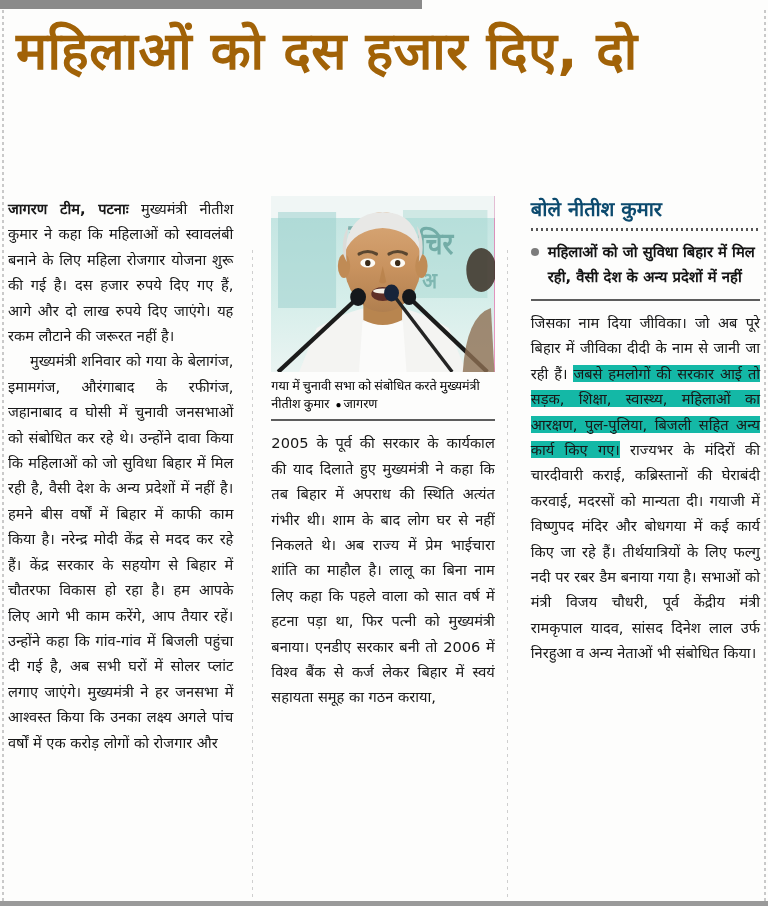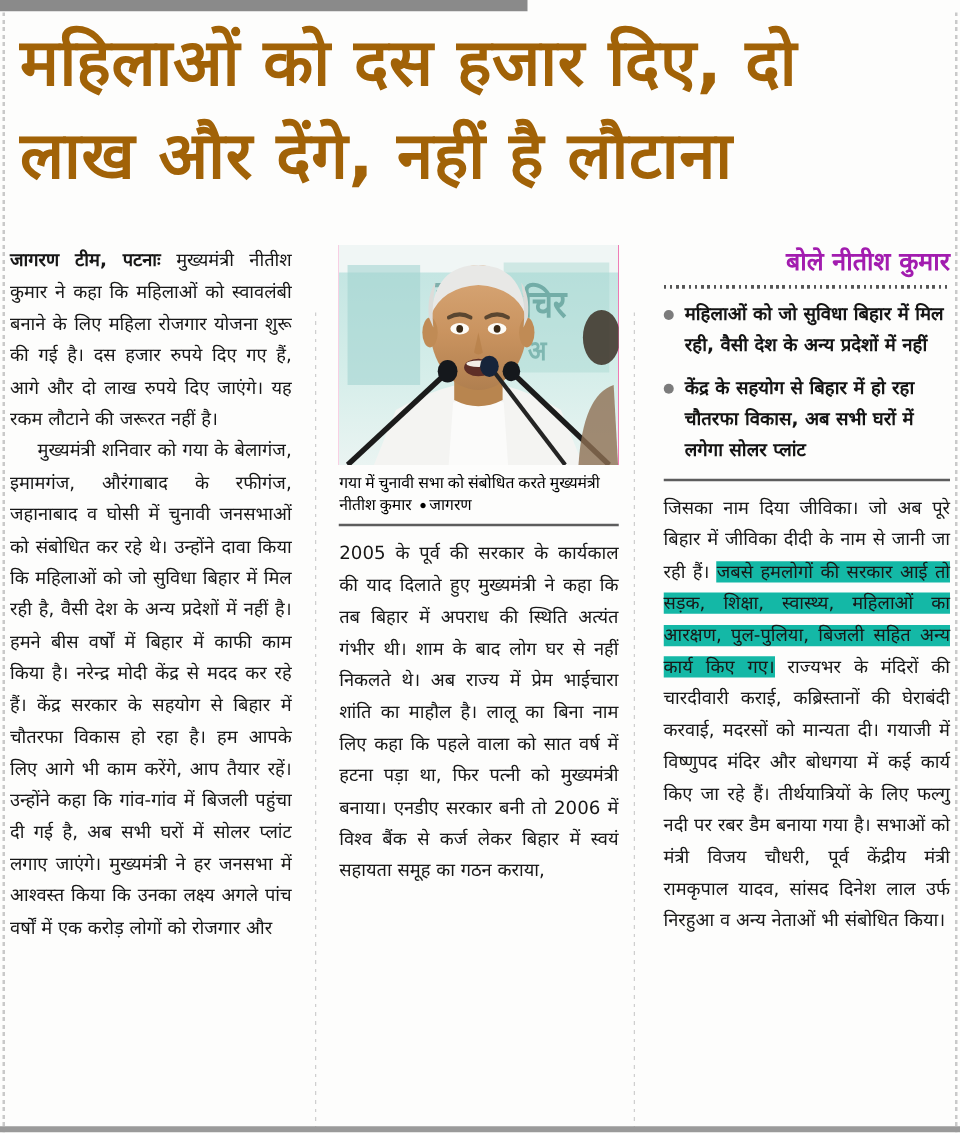--- a/index.html
+++ b/index.html
@@ -132,22 +132,22 @@
     border-top: 2.4px solid #5d5d5d;
     margin: 4px 0 9px 0;
   }
 
   
   .kicker {
     font-family: "DejaVu Sans", sans-serif;
     font-weight: 700;
     font-size: 20px;
     line-height: 26px;
-    color: #a21caf;
-    text-align: right;
+    color: #0c4a6e;
+    text-align: left;
     margin: 0 0 6px 0;
   }
   .dotted-rule {
     height: 3px;
     margin: 0 0 8px 0;
     background: repeating-linear-gradient(to right,
       #555 0px, #555 2px, transparent 2px, transparent 5px);
   }
   .bullets {
     list-style: none;
@@ -204,21 +204,20 @@
 <body>
 
 <div class="clipping">
 
   <div class="top-bar"></div>
   <div class="edge-left"></div>
   <div class="edge-right"></div>
 
   <div class="headline">
     <div class="headline-line">महिलाओं को दस हजार दिए, दो</div>
-    <div class="headline-line">लाख और देंगे, नहीं है लौटाना</div>
   </div>
 
   <div class="columns">
 
     <div class="col col-left">
       <p class="body-text"><span class="dateline">जागरण टीम, पटनाः</span><span> मुख्यमंत्री नीतीश कुमार ने कहा कि महिलाओं को स्वावलंबी बनाने के लिए महिला रोजगार योजना शुरू की गई है। दस हजार रुपये दिए गए हैं, आगे और दो लाख रुपये दिए जाएंगे। यह रकम लौटाने की जरूरत नहीं है।</span></p>
       <p class="body-text">मुख्यमंत्री शनिवार को गया के बेलागंज, इमामगंज, औरंगाबाद के रफीगंज, जहानाबाद व घोसी में चुनावी जनसभाओं को संबोधित कर रहे थे। उन्होंने दावा किया कि महिलाओं को जो सुविधा बिहार में मिल रही है, वैसी देश के अन्य प्रदेशों में नहीं है। हमने बीस वर्षों में बिहार में काफी काम किया है। नरेन्द्र मोदी केंद्र से मदद कर रहे हैं। केंद्र सरकार के सहयोग से बिहार में चौतरफा विकास हो रहा है। हम आपके लिए आगे भी काम करेंगे, आप तैयार रहें। उन्होंने कहा कि गांव-गांव में बिजली पहुंचा दी गई है, अब सभी घरों में सोलर प्लांट लगाए जाएंगे। मुख्यमंत्री ने हर जनसभा में आश्वस्त किया कि उनका लक्ष्य अगले पांच वर्षों में एक करोड़ लोगों को रोजगार और</p>
     </div>
 
     <div class="col col-mid">
@@ -298,21 +297,20 @@
       <p class="body-text">2005 के पूर्व की सरकार के कार्यकाल की याद दिलाते हुए मुख्यमंत्री ने कहा कि तब बिहार में अपराध की स्थिति अत्यंत गंभीर थी। शाम के बाद लोग घर से नहीं निकलते थे। अब राज्य में प्रेम भाईचारा शांति का माहौल है। लालू का बिना नाम लिए कहा कि पहले वाला को सात वर्ष में हटना पड़ा था, फिर पत्नी को मुख्यमंत्री बनाया। एनडीए सरकार बनी तो 2006 में विश्व बैंक से कर्ज लेकर बिहार में स्वयं सहायता समूह का गठन कराया,</p>
     </div>
 
     <div class="col col-right">
 
       <div class="kicker">बोले नीतीश कुमार</div>
       <div class="dotted-rule"></div>
 
       <ul class="bullets">
         <li>महिलाओं को जो सुविधा बिहार में मिल रही, वैसी देश के अन्य प्रदेशों में नहीं</li>
-        <li>केंद्र के सहयोग से बिहार में हो रहा चौतरफा विकास, अब सभी घरों में लगेगा सोलर प्लांट</li>
       </ul>
 
       <hr class="rule">
 
       <p class="body-text"><span>जिसका नाम दिया जीविका। जो अब पूरे बिहार में जीविका दीदी के नाम से जानी जा रही हैं। </span><span class="hl">जबसे हमलोगों की सरकार आई तो सड़क, शिक्षा, स्वास्थ्य, महिलाओं का आरक्षण, पुल-पुलिया, बिजली सहित अन्य कार्य किए गए।</span><span> राज्यभर के मंदिरों की चारदीवारी कराई, कब्रिस्तानों की घेराबंदी करवाई, मदरसों को मान्यता दी। गयाजी में विष्णुपद मंदिर और बोधगया में कई कार्य किए जा रहे हैं। तीर्थयात्रियों के लिए फल्गु नदी पर रबर डैम बनाया गया है। सभाओं को मंत्री विजय चौधरी, पूर्व केंद्रीय मंत्री रामकृपाल यादव, सांसद दिनेश लाल उर्फ निरहुआ व अन्य नेताओं भी संबोधित किया।</span></p>
     </div>
 
   </div>
 
   <div class="col-sep sep-1"></div>

